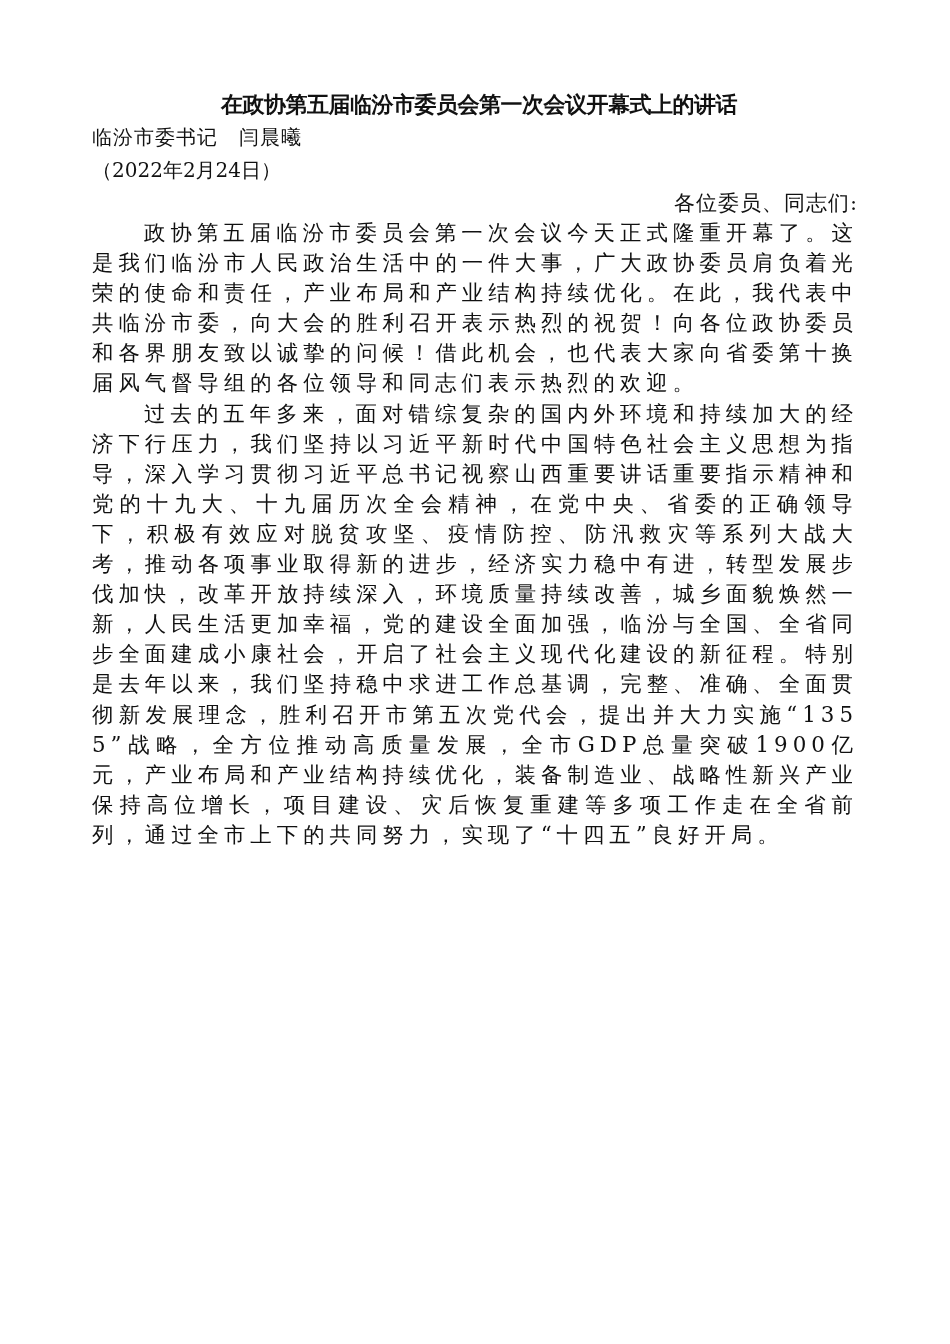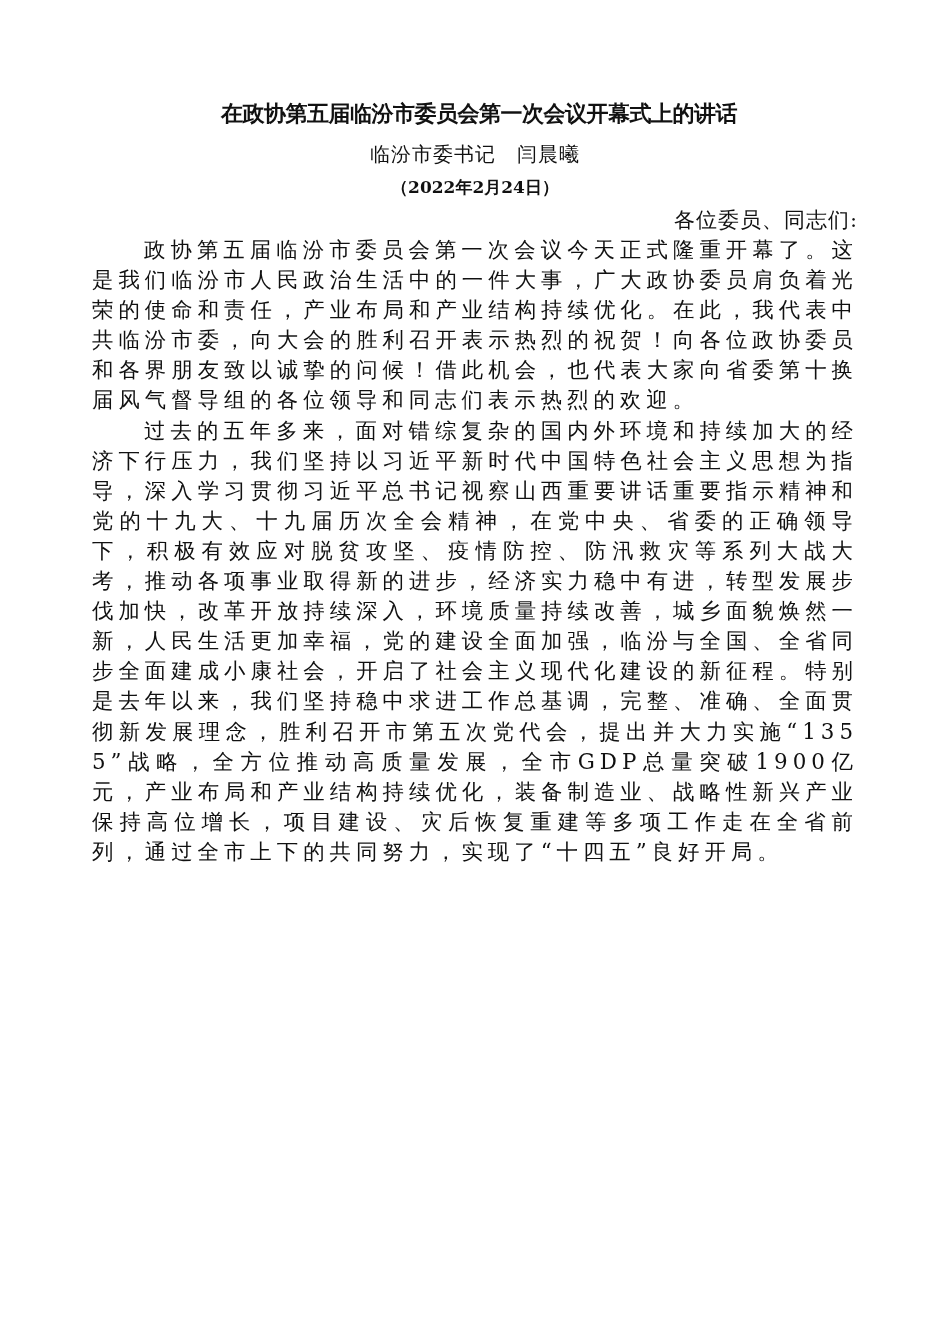--- a/index.html
+++ b/index.html
@@ -1,22 +1,22 @@
 <!DOCTYPE html>
 <html><head>
 <meta charset="utf-8">
 <style>
   html, body { margin: 0; padding: 0; background: #ffffff; }
   body { width: 950px; height: 1344px; position: relative; overflow: hidden;
          font-family: "DejaVu Serif", "Liberation Serif", serif; color: #111; }
-  .page { position: absolute; left: 92px; top: 96px; width: 766px; }
+  .page { position: absolute; left: 92px; top: 87px; width: 766px; }
   .title { text-align: center; font-weight: bold; font-size: 22px; line-height: 34px;
            margin-left: 8px; letter-spacing: -0.5px; }
-  .author { text-align: center; font-size: 20px; line-height: 32px; margin-top: 8px; letter-spacing: 1px; }
-  .date { text-align: center; font-size: 17px; line-height: 34px; letter-spacing: 0px; font-weight: bold; }
+  .author { font-size: 20px; line-height: 32px; margin-top: 0; letter-spacing: 1px; }
+  .date { font-size: 20px; line-height: 34px; letter-spacing: 0px; }
   .greeting { font-size: 21px; line-height: 30px; margin-top: 1px; letter-spacing: 1px; text-align: right; }
   .para { font-size: 21.4px; line-height: 30.1px; letter-spacing: 5px; text-align: justify;
           text-indent: 52px; margin: 0; word-break: break-all; }
 </style>
 </head>
 <body>
 
 <div class="page">
   <div class="title">在政协第五届临汾市委员会第一次会议开幕式上的讲话</div>
   <div class="author">临汾市委书记　闫晨曦</div>

